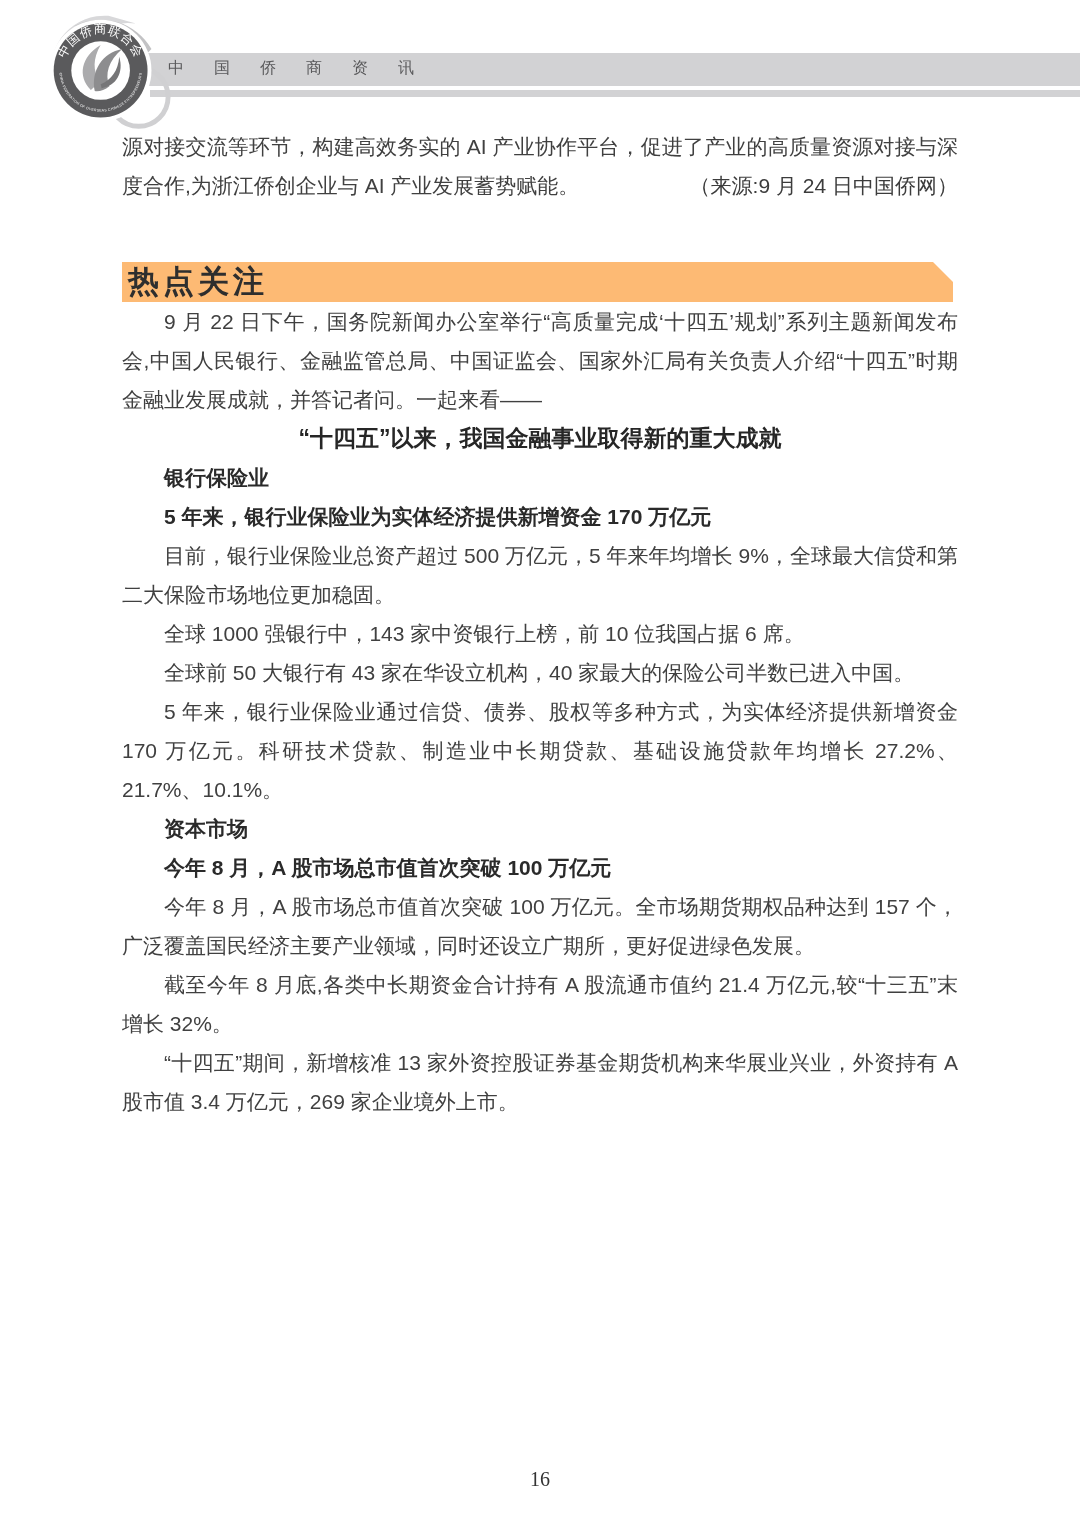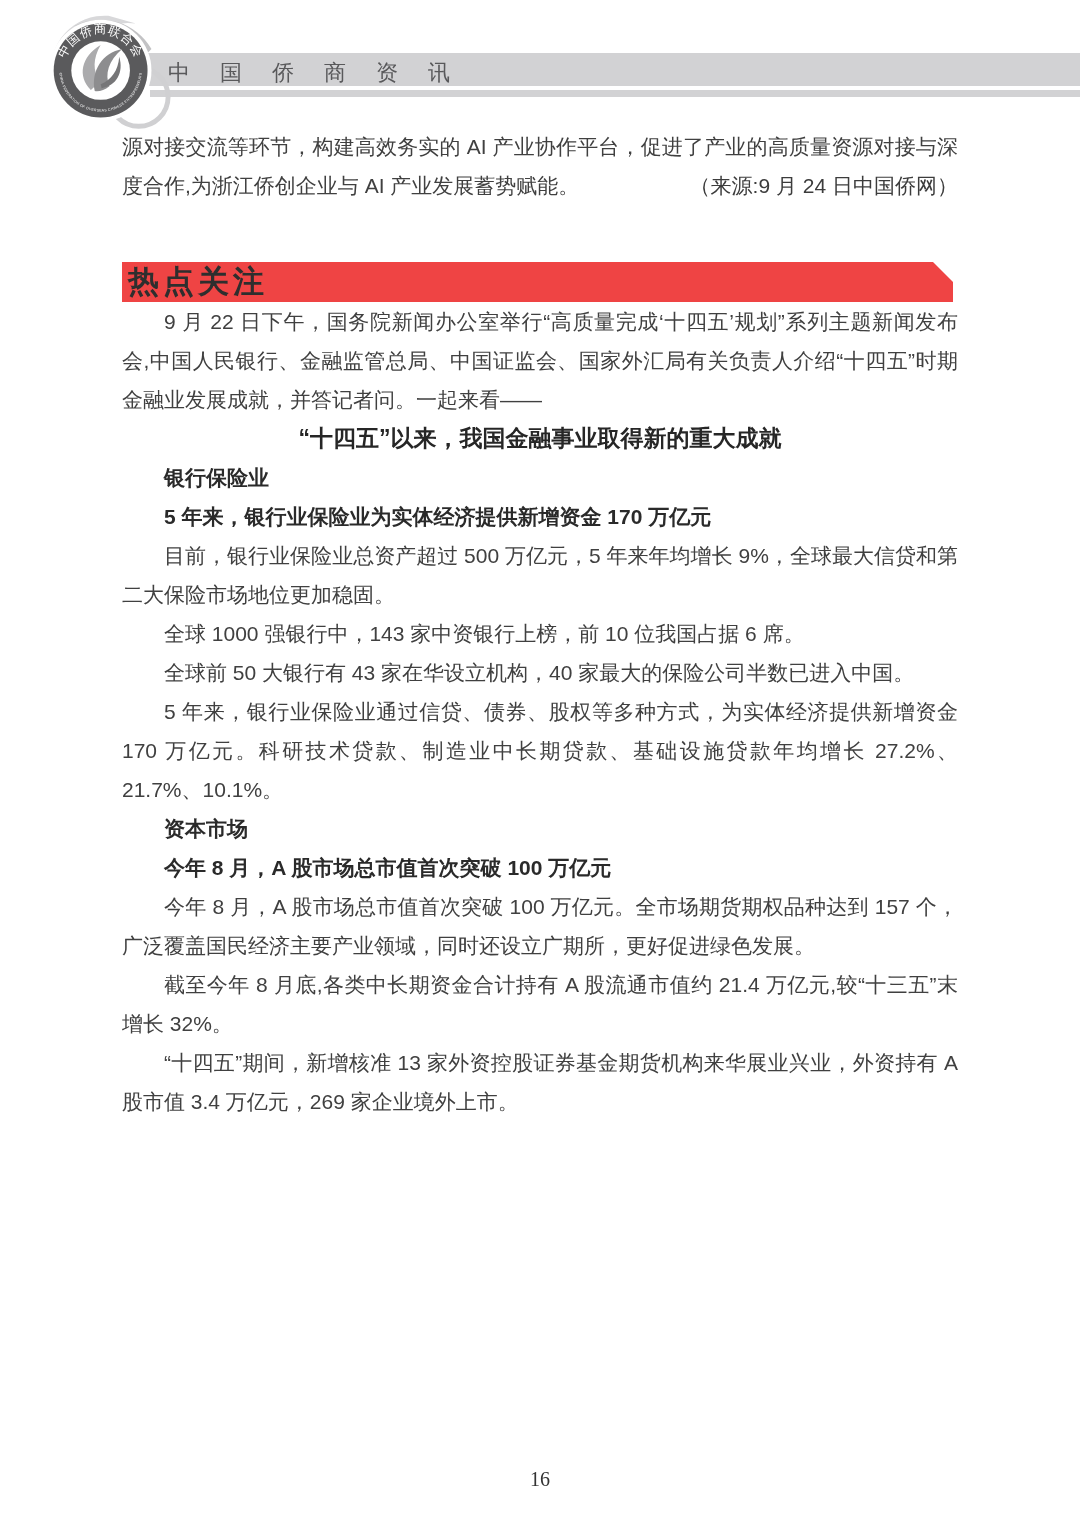--- a/index.html
+++ b/index.html
@@ -17,41 +17,41 @@
   .bar-main{
     position:absolute;left:118px;right:0;top:53px;height:33px;
     background:#d2d2d4;
   }
   .bar-thin{
     position:absolute;left:150px;right:0;top:90px;height:7px;
     background:#d2d2d4;
   }
   .masthead{
     position:absolute;left:168px;top:58px;
-    font-size:22px;letter-spacing:30px;color:#59595b;
+    font-size:16px;letter-spacing:30px;color:#59595b;
     white-space:nowrap;z-index:2;text-align:right;
   }
   .logo{
     position:absolute;left:40px;top:6px;width:132px;height:132px;z-index:3;
   }
   
   .intro{
     position:relative;
     margin:30px 122px 0 122px;
     font-size:21px;line-height:39px;text-align:justify;
   }
   .intro .source{
     position:absolute;right:0;bottom:0;
     color:#3c3c3c;
   }
   
   .banner{
     margin:57px 127px 0 122px;
     height:40px;
-    background:#ef4444;
+    background:#fdba74;
     clip-path:polygon(0 0, calc(100% - 20px) 0, 100% 20px, 100% 100%, 0 100%);
     display:flex;align-items:center;
     padding-left:6px;box-sizing:border-box;
   }
   .banner span{
     font-family:"Liberation Serif", serif;
     font-size:31px;font-weight:600;color:#2e2e2e;
     letter-spacing:4px;
   }
   

